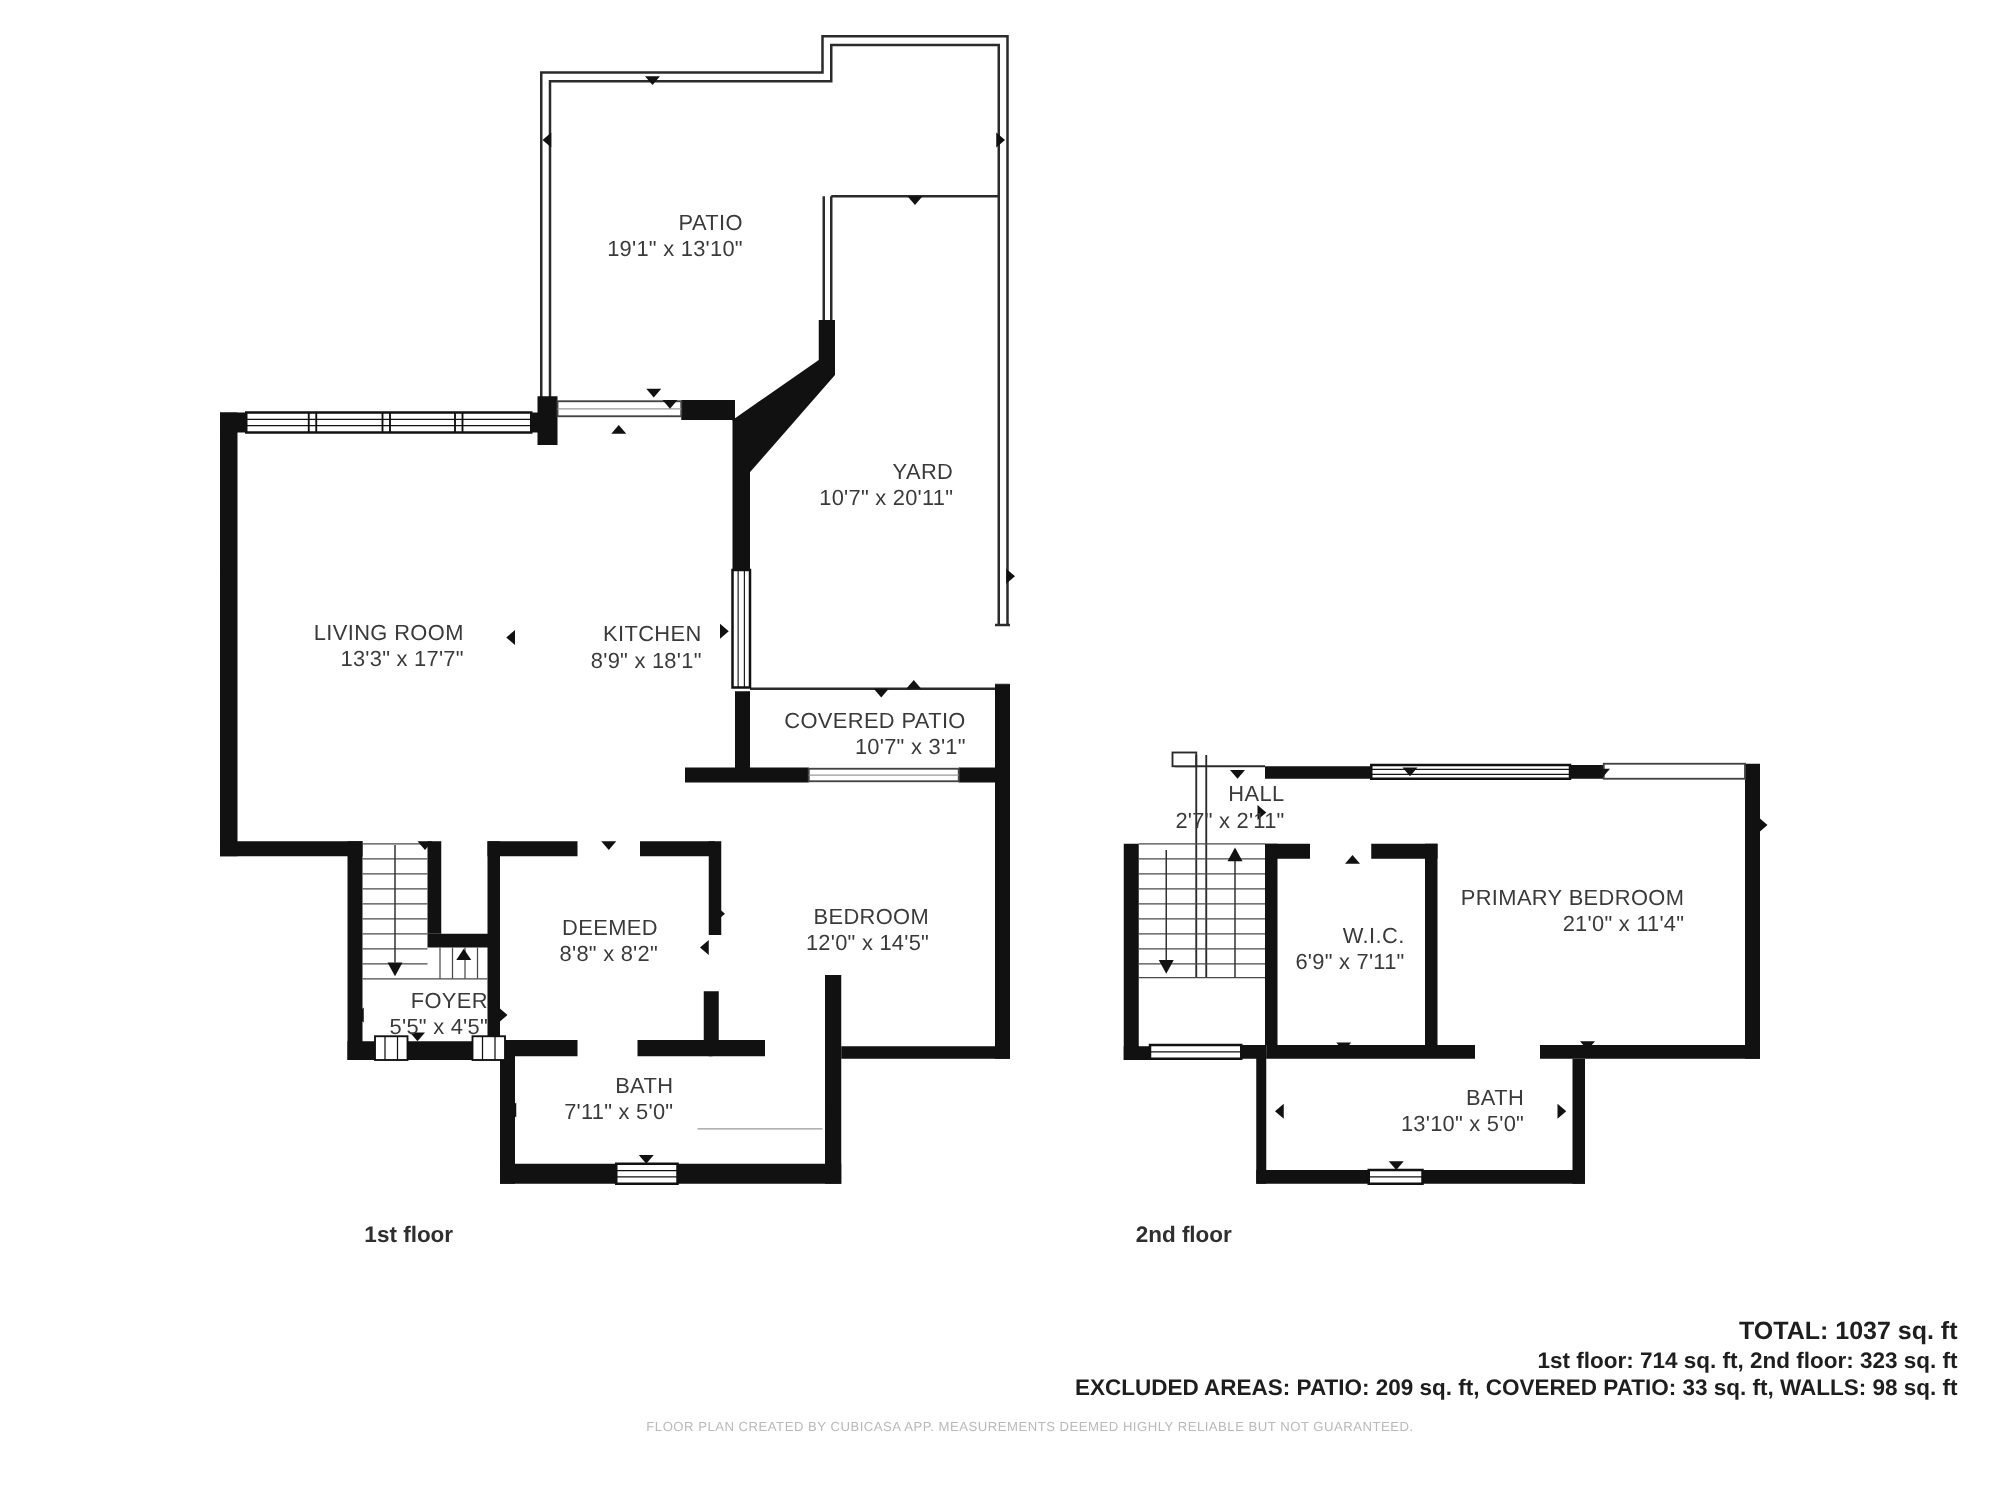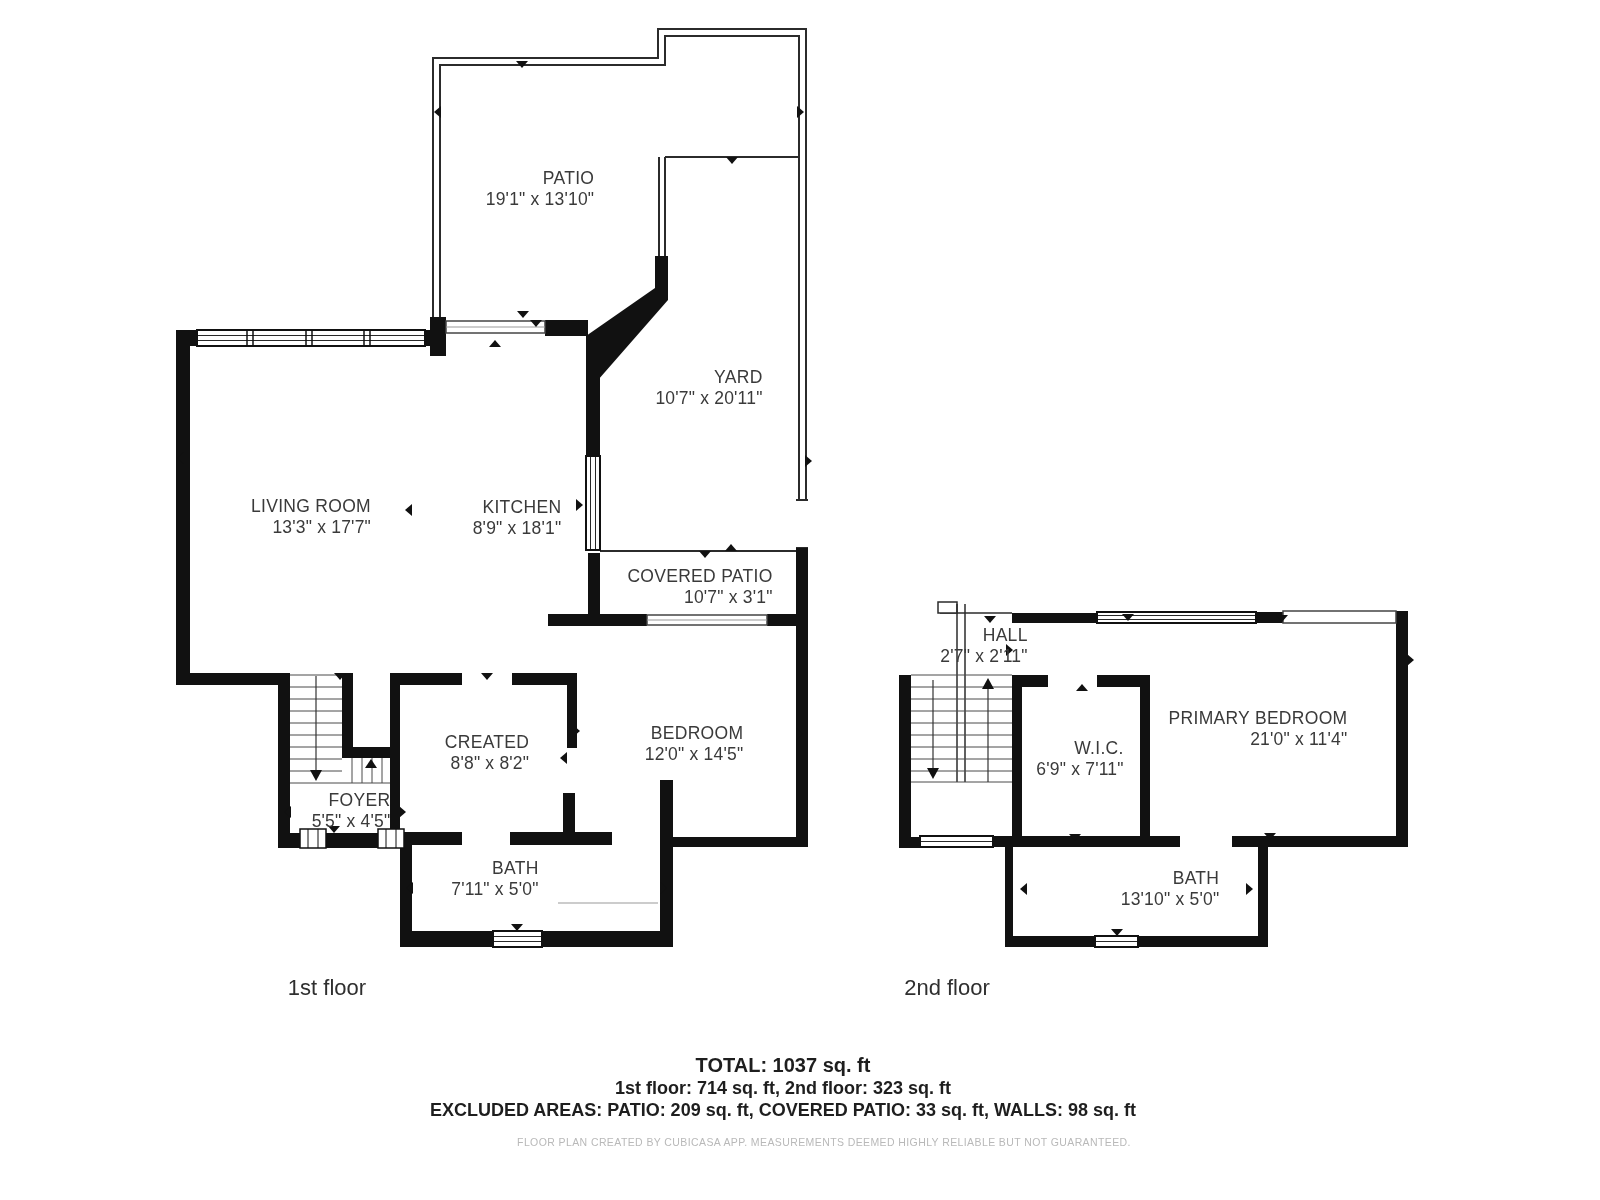--- a/index.html
+++ b/index.html
@@ -2,22 +2,22 @@
 <html><head>
 <meta charset="utf-8">
 <style>
   html,body{margin:0;padding:0;background:#ffffff;}
   body{width:1600px;height:1200px;position:relative;font-family:"Liberation Sans","DejaVu Sans",sans-serif;overflow:hidden;}
   #plan{position:absolute;left:0;top:0;width:1600px;height:1200px;}
   svg{position:absolute;left:0;top:0;}
   .room-label{position:absolute;transform:translate(-50%,-50%);text-align:right;color:#3a3a3a;white-space:nowrap;z-index:5;}
   .room-label .rn{font-size:17.5px;line-height:21px;letter-spacing:.3px;}
   .room-label .rd{font-size:17.5px;line-height:21px;letter-spacing:.2px;}
-  .floor-caption{position:absolute;transform:translate(-50%,-50%);font-size:22px;color:#2f2f2f;z-index:5;white-space:nowrap;}
-  .summary{position:absolute;top:1054px;left:0;width:1566px;text-align:center;color:#1e1e1e;z-index:5;}
+  .floor-caption{position:absolute;transform:translate(-50%,-50%);font-size:18px;color:#2f2f2f;z-index:5;white-space:nowrap;font-weight:bold;}
+  .summary{position:absolute;top:1054px;left:0;width:1566px;text-align:right;color:#1e1e1e;z-index:5;}
   .summary .total{font-size:20px;font-weight:bold;line-height:23px;}
   .summary .line{font-size:18px;line-height:22px;font-weight:bold;}
   .footer{position:absolute;top:1136px;left:0;width:1566px;text-align:center;font-size:10.5px;letter-spacing:.4px;color:#b9b9b9;z-index:5;padding-left:41px;}
 </style>
 </head>
 <body>
 
 <div id="plan">
 
 <svg width="1600" height="1200" viewBox="0 0 1600 1200">
@@ -234,21 +234,21 @@
   </div>
   <div class="room-label" style="left:700px;top:587px">
     <div class="rn">COVERED PATIO</div>
     <div class="rd">10'7" x 3'1"</div>
   </div>
   <div class="room-label" style="left:694px;top:744px">
     <div class="rn">BEDROOM</div>
     <div class="rd">12'0" x 14'5"</div>
   </div>
   <div class="room-label" style="left:487px;top:753px">
-    <div class="rn">CREATED</div>
+    <div class="rn">DEEMED</div>
     <div class="rd">8'8" x 8'2"</div>
   </div>
   <div class="room-label" style="left:351px;top:811px">
     <div class="rn">FOYER</div>
     <div class="rd">5'5" x 4'5"</div>
   </div>
   <div class="room-label" style="left:495px;top:879px">
     <div class="rn">BATH</div>
     <div class="rd">7'11" x 5'0"</div>
   </div>

